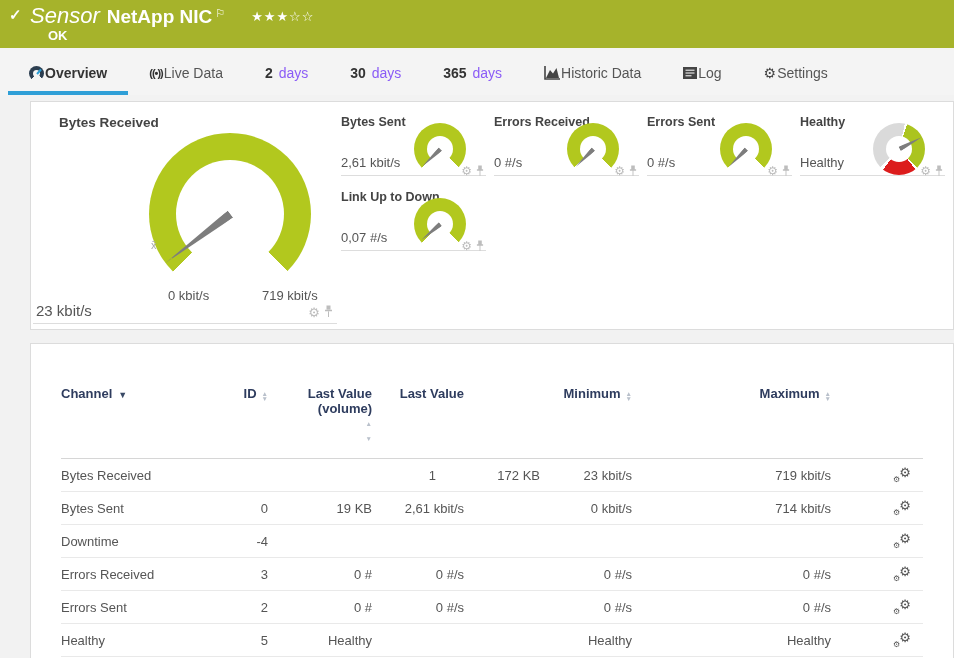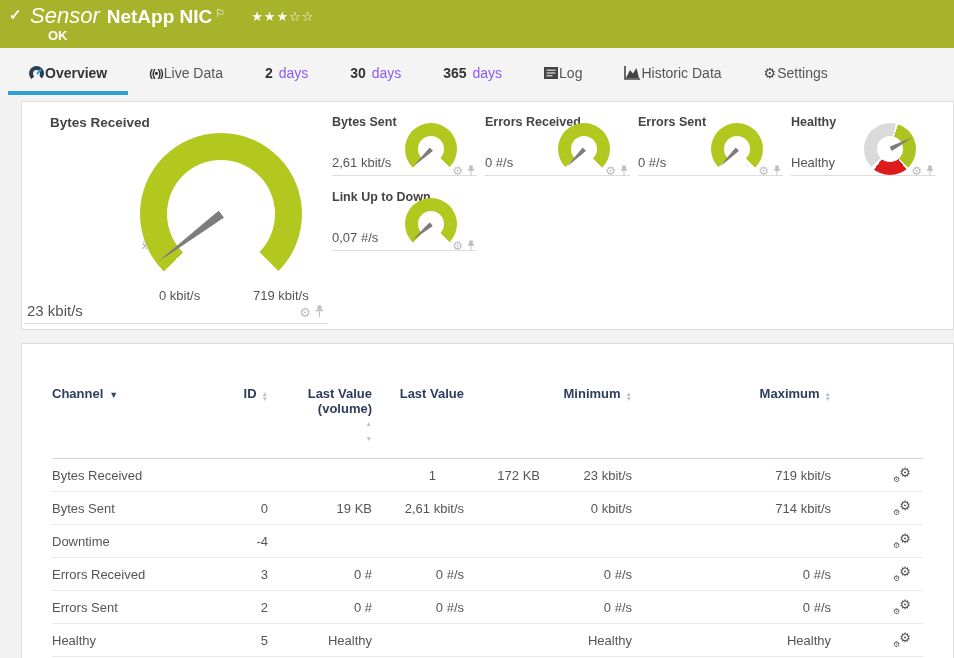--- a/index.html
+++ b/index.html
@@ -26,21 +26,21 @@
   .mini-gauge { width:15px; height:15px; border-radius:50%; position:relative; display:inline-block;
                 background:conic-gradient(from 225deg,#2c3e50 0 270deg,transparent 270deg 360deg); }
   .mini-gauge::before { content:""; position:absolute; inset:4px; background:#f4f4f4; border-radius:50%; }
   .mini-gauge::after { content:""; position:absolute; left:7px; top:2.5px; width:2px; height:6px;
                        background:#2d9fd6; transform-origin:bottom center; transform:rotate(42deg); }
   .live-glyph { font-size:11px; font-weight:bold; color:#333; letter-spacing:-1px; }
   .tabicon svg { display:block; }
   .gear-glyph { font-size:14px; color:#444; }
 
   
-  .panel { background:#fff; border:1px solid #dcdcdc; margin-left:21px; }
+  .panel { background:#fff; border:1px solid #dcdcdc; margin-left:30px; }
   .gpanel { position:relative; height:229px; margin-top:6px; }
   .tpanel { height:330px; margin-top:13px; padding:0 30px; }
 
   
   .bigcell { position:absolute; left:0; top:0; width:306px; height:100%; }
   .bigcell .divider { position:absolute; left:2px; right:0; bottom:5px; height:1px; background:#ddd; }
   .btitle { position:absolute; left:28px; top:13px; font-size:13.5px; font-weight:bold; color:#444; }
   .biggauge { position:absolute; left:118px; top:31px; width:162px; height:162px; }
   .ring { position:absolute; inset:0; border-radius:50%;
           background:conic-gradient(from 225deg,#b2c81e 0 270deg,transparent 270deg 360deg); }
@@ -125,37 +125,37 @@
     <b>2</b>&nbsp;<span class="w">days</span>
   </div>
   <div class="tab">
     <b>30</b>&nbsp;<span class="w">days</span>
   </div>
   <div class="tab">
     <b>365</b>&nbsp;<span class="w">days</span>
   </div>
   <div class="tab">
     <span class="tabicon">
+      <svg width="16" height="14" viewBox="0 0 16 14">
+          <path d="M1 0v13h15" fill="none" stroke="#444" stroke-width="1.6"></path>
+          <path d="M2 12 L6 4 L9 7.5 L12.5 2 L15 12 Z" fill="#444"></path>
+        </svg>
+    </span>
+    <span>Historic Data</span>
+  </div>
+  <div class="tab">
+    <span class="tabicon">
       <svg width="14" height="12" viewBox="0 0 14 12">
           <rect x="0.5" y="0.5" width="13" height="11" fill="#444" stroke="#444"></rect>
           <line x1="2.5" y1="3.2" x2="11.5" y2="3.2" stroke="#fff"></line>
           <line x1="2.5" y1="6" x2="11.5" y2="6" stroke="#fff"></line>
           <line x1="2.5" y1="8.8" x2="8.5" y2="8.8" stroke="#fff"></line>
         </svg>
     </span>
     <span>Log</span>
-  </div>
-  <div class="tab">
-    <span class="tabicon">
-      <svg width="16" height="14" viewBox="0 0 16 14">
-          <path d="M1 0v13h15" fill="none" stroke="#444" stroke-width="1.6"></path>
-          <path d="M2 12 L6 4 L9 7.5 L12.5 2 L15 12 Z" fill="#444"></path>
-        </svg>
-    </span>
-    <span>Historic Data</span>
   </div>
   <div class="tab">
     <span class="tabicon gear-glyph">⚙</span>
     <span>Settings</span>
   </div>
 </nav>
 
 <section class="panel gpanel">
 
   <div class="bigcell">

